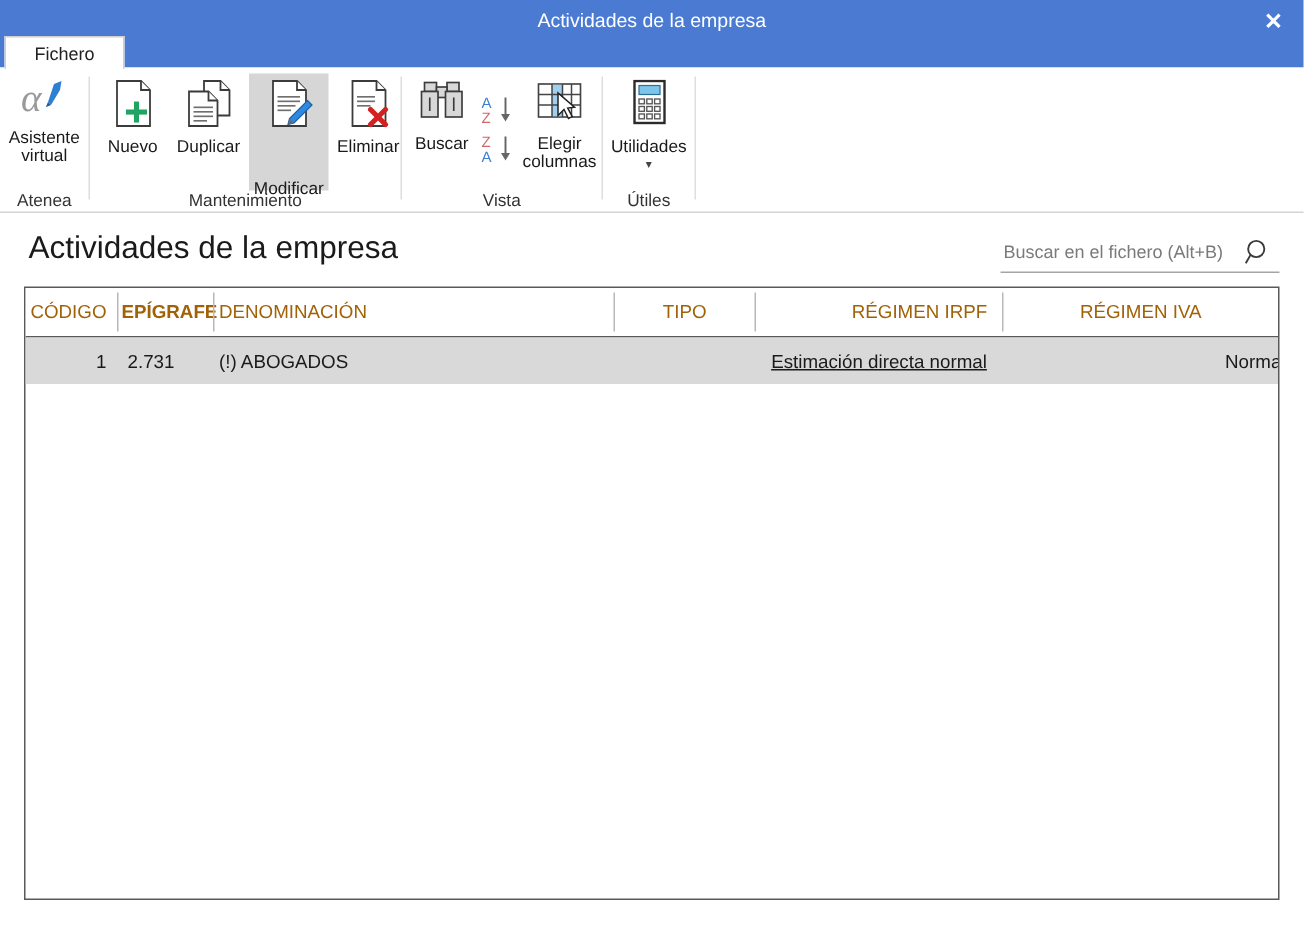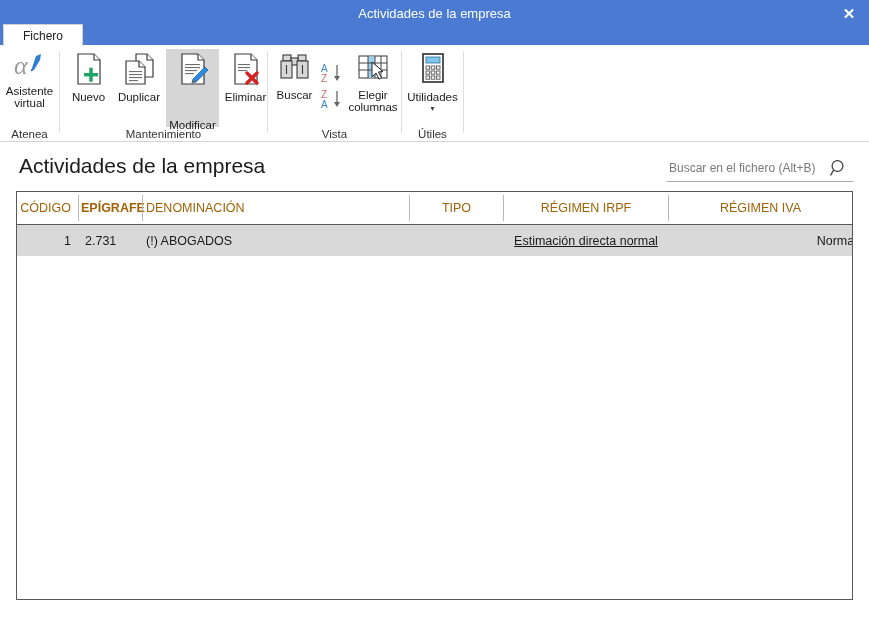--- a/index.html
+++ b/index.html
@@ -376,21 +376,21 @@
     <div class="th" style="left:129px;width:260px;justify-content:flex-start;">
       <span>DENOMINACIÓN</span>
     </div>
     <div class="th-sep" style="left:392px;"></div>
 
     <div class="th" style="left:393px;width:93px;justify-content:center;">
       <span>TIPO</span>
     </div>
     <div class="th-sep" style="left:486px;"></div>
 
-    <div class="th" style="left:487px;width:164px;justify-content:center;">
+    <div class="th" style="left:514px;width:164px;justify-content:center;">
       <span>RÉGIMEN IRPF</span>
     </div>
     <div class="th-sep" style="left:651px;"></div>
 
     <div class="th" style="left:652px;width:183px;justify-content:center;">
       <span>RÉGIMEN IVA</span>
     </div>
   </div>
 
   <div class="row">

